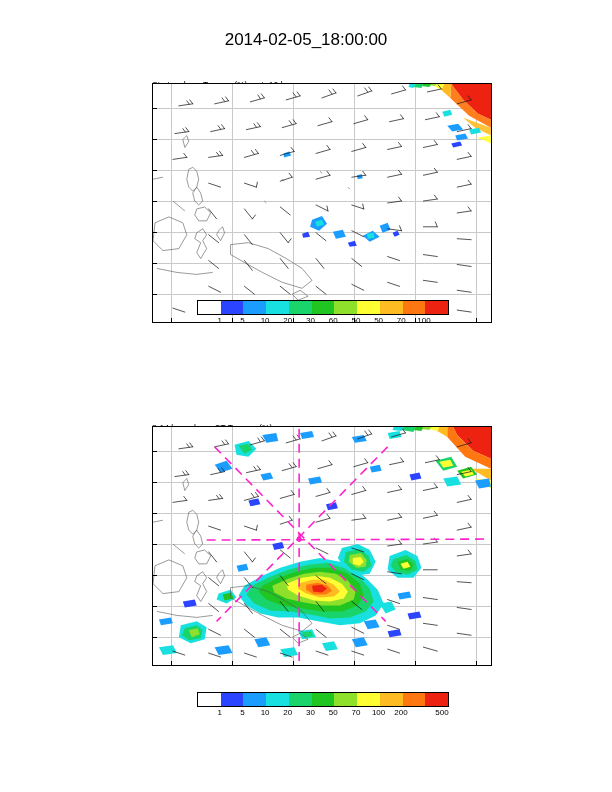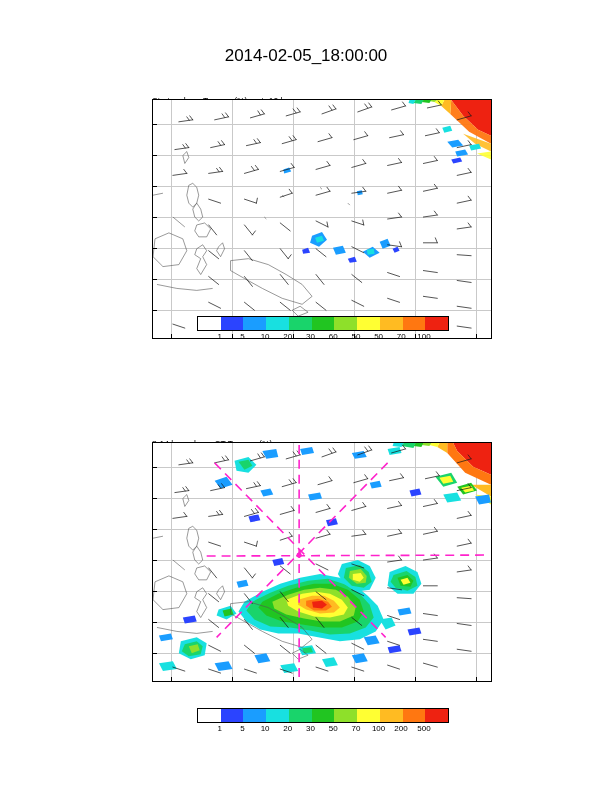--- a/index.html
+++ b/index.html
@@ -12,21 +12,20 @@
     height: 792px;
     font-family: "Liberation Sans", sans-serif;
     color: #000000;
     position: relative;
     overflow: hidden;
   }
   .page {
     position: relative;
     width: 612px;
     height: 594px;
-    margin-top: 16px;
   }
   #main-title {
     position: absolute;
     top: 30px;
     left: 0;
     width: 612px;
     text-align: center;
     font-size: 17px;
     letter-spacing: 0px;
     color: #000;
@@ -565,16 +564,16 @@
   <div class="cb-labels cb2-lab">
     <div class="cb-lab" style="left:22.7px">1</div>
     <div class="cb-lab" style="left:45.4px">5</div>
     <div class="cb-lab" style="left:68.1px">10</div>
     <div class="cb-lab" style="left:90.8px">20</div>
     <div class="cb-lab" style="left:113.5px">30</div>
     <div class="cb-lab" style="left:136.2px">50</div>
     <div class="cb-lab" style="left:158.9px">70</div>
     <div class="cb-lab" style="left:181.6px">100</div>
     <div class="cb-lab" style="left:204px">200</div>
-    <div class="cb-lab" style="left:227px">500</div>
+    <div class="cb-lab" style="left:245px">500</div>
   </div>
 
 </div>
 
 </body></html>

